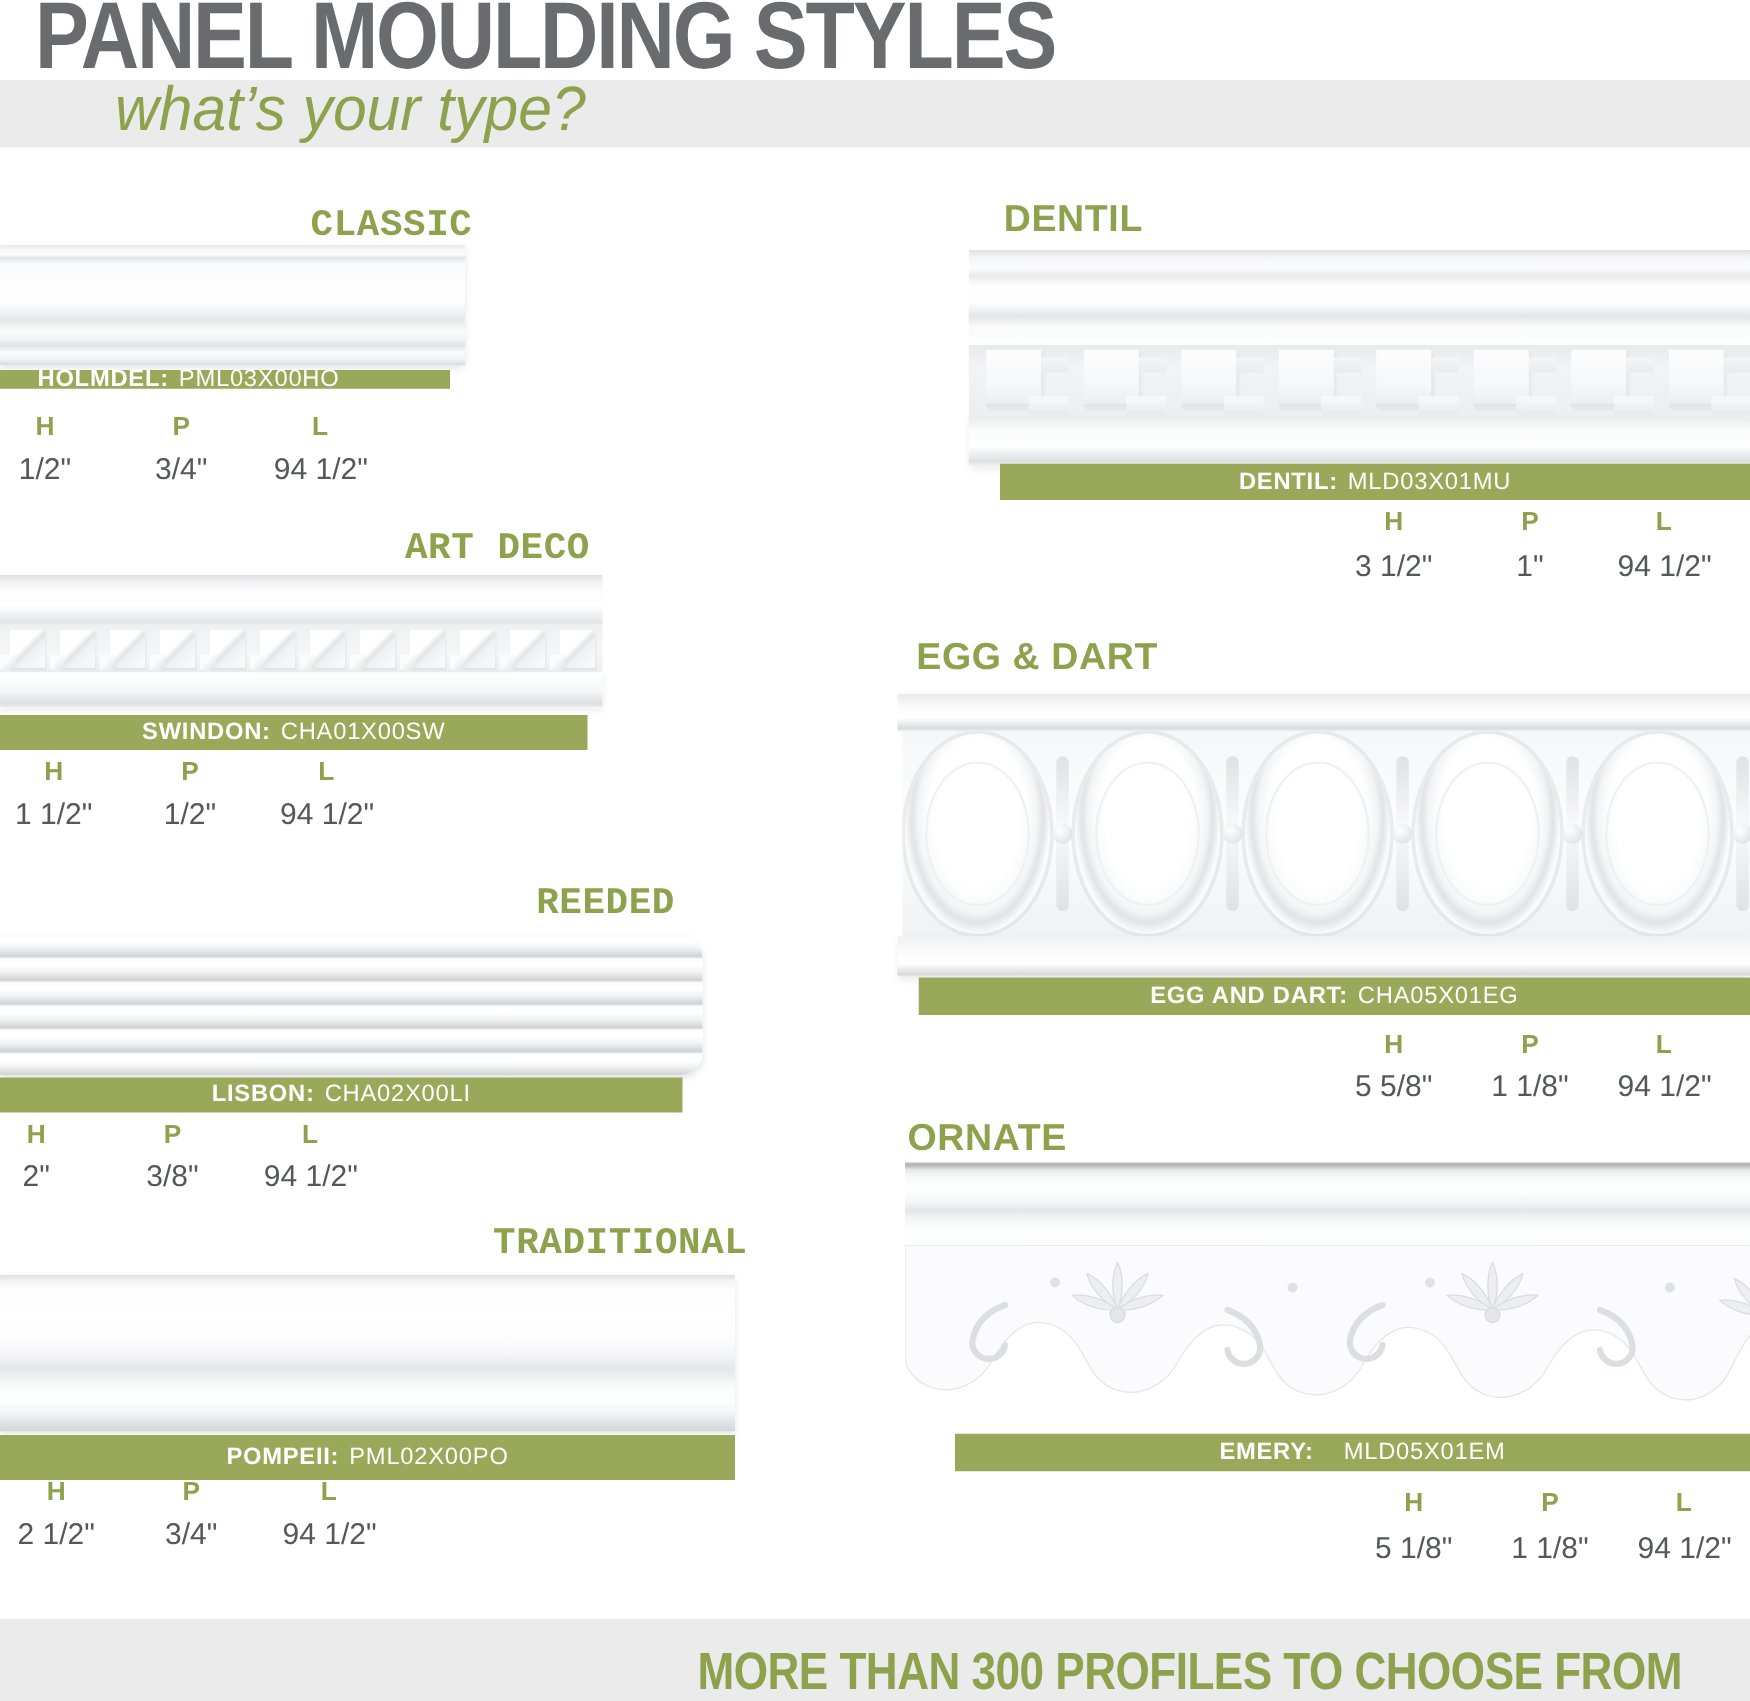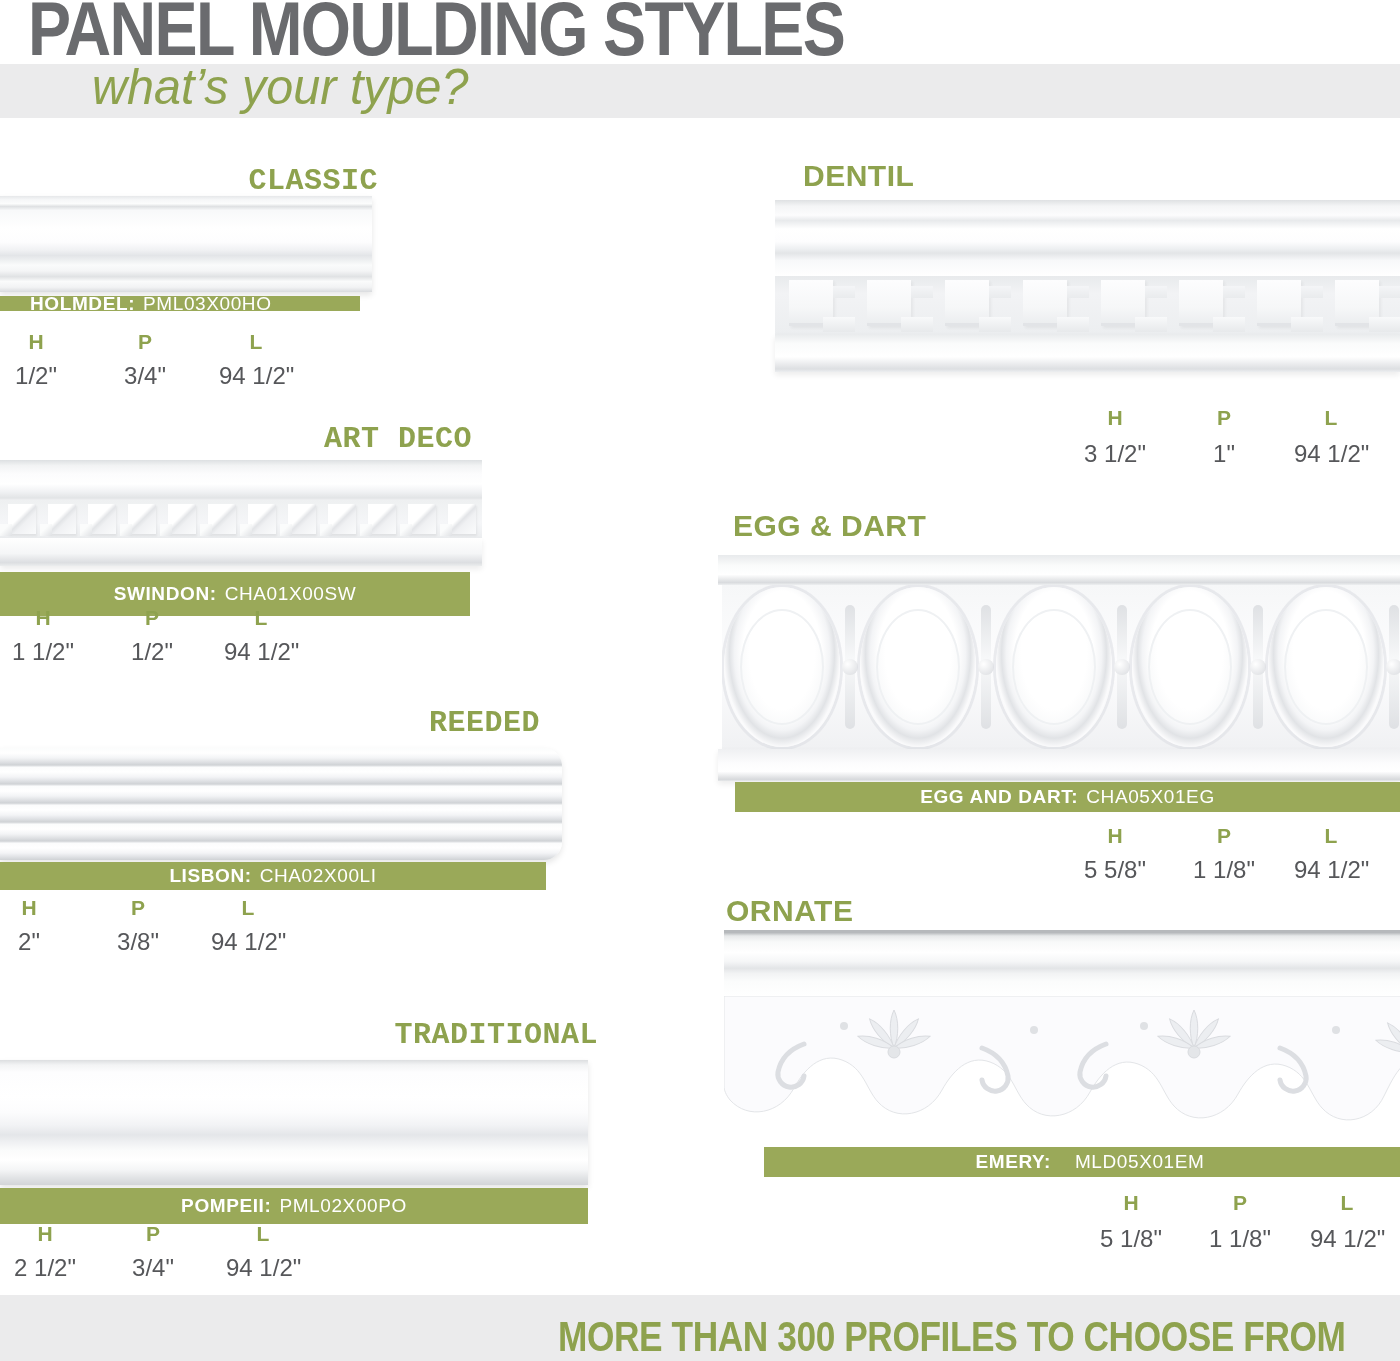--- a/index.html
+++ b/index.html
@@ -145,21 +145,21 @@
           <div class="ad-block"></div>
           <div class="ad-block"></div>
           <div class="ad-block"></div>
           <div class="ad-block"></div>
           <div class="ad-block"></div>
           <div class="ad-block"></div>
           <div class="ad-block"></div>
         </div>
       <div class="ad-bottom"></div>
     </div>
-    <div class="bar" style="left:0;top:148px;width:470px;height:44px;">
+    <div class="bar" style="left:0;top:148px;width:470px;height:28px;">
       <span class="bar-name">SWINDON:</span>
       <span class="bar-code">CHA01X00SW</span>
     </div>
     <span class="spec" style="left:6px;top:182px;">H</span>
     <span class="spec" style="left:115px;top:182px;">P</span>
     <span class="spec" style="left:224px;top:182px;">L</span>
     <span class="val" style="left:6px;top:214px;">1 1/2"</span>
     <span class="val" style="left:115px;top:214px;">1/2"</span>
     <span class="val" style="left:224px;top:214px;">94 1/2"</span>
   </div>
@@ -172,21 +172,21 @@
       <span class="bar-code">CHA02X00LI</span>
     </div>
     <span class="spec" style="left:-8px;top:196px;">H</span>
     <span class="spec" style="left:101px;top:196px;">P</span>
     <span class="spec" style="left:211px;top:196px;">L</span>
     <span class="val" style="left:-8px;top:228px;">2"</span>
     <span class="val" style="left:101px;top:228px;">3/8"</span>
     <span class="val" style="left:211px;top:228px;">94 1/2"</span>
   </div>
 
-  <div class="sec" style="left:0;top:1020px;width:650px;height:275px;">
+  <div class="sec" style="left:0;top:980px;width:650px;height:275px;">
     <h2 class="sec-heading align-right" style="left:0;top:0;width:598px;">TRADITIONAL</h2>
     <div class="moulding m-traditional" style="left:0;top:40px;width:588px;height:125px;"></div>
     <div class="bar" style="left:0;top:168px;width:588px;height:36px;align-items:center;">
       <span class="bar-name">POMPEII:</span>
       <span class="bar-code">PML02X00PO</span>
     </div>
     <span class="spec" style="left:8px;top:202px;">H</span>
     <span class="spec" style="left:116px;top:202px;">P</span>
     <span class="spec" style="left:226px;top:202px;">L</span>
     <span class="val" style="left:8px;top:234px;">2 1/2"</span>
@@ -202,20 +202,24 @@
         <div class="dn-block"></div>
       <div class="dn-block"></div>
           <div class="dn-block"></div>
           <div class="dn-block"></div>
           <div class="dn-block"></div>
           <div class="dn-block"></div>
           <div class="dn-block"></div>
           <div class="dn-block"></div>
         </div>
       <div class="dn-bottom"></div>
+    </div>
+    <div class="bar" style="left:100px;top:211px;width:600px;height:29px;">
+      <span class="bar-name">DENTIL:</span>
+      <span class="bar-code">MLD03X01MU</span>
     </div>
     <span class="spec" style="left:378px;top:246px;">H</span>
     <span class="spec" style="left:487px;top:246px;">P</span>
     <span class="spec" style="left:594px;top:246px;">L</span>
     <span class="val" style="left:378px;top:280px;">3 1/2"</span>
     <span class="val" style="left:487px;top:280px;">1"</span>
     <span class="val" style="left:594px;top:280px;">94 1/2"</span>
   </div>
 
   <div class="sec" style="left:700px;top:510px;width:700px;height:390px;">

